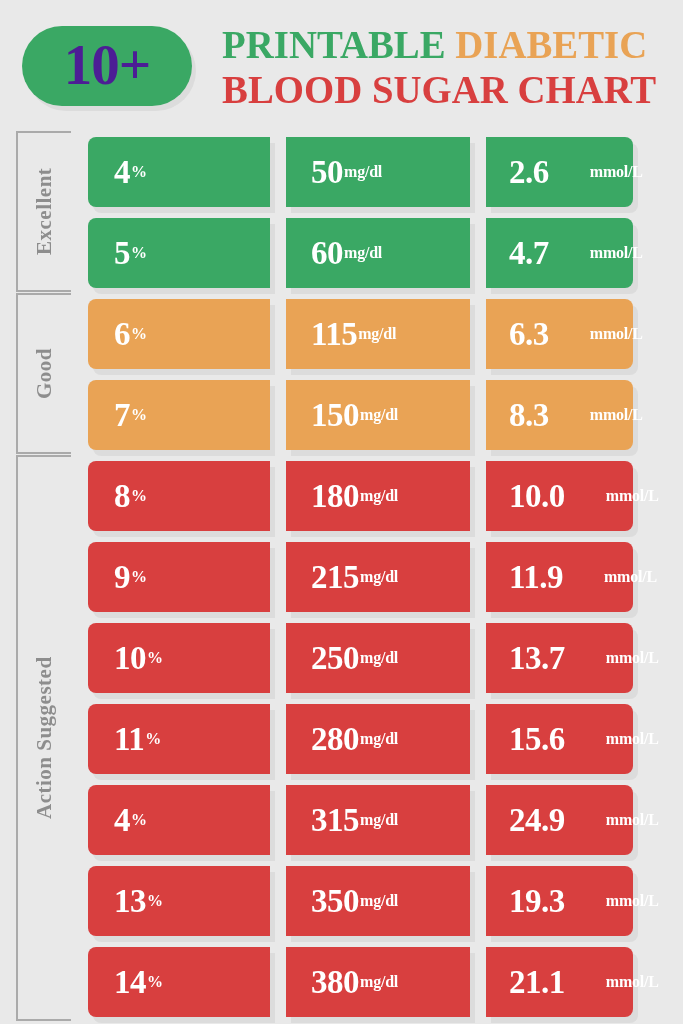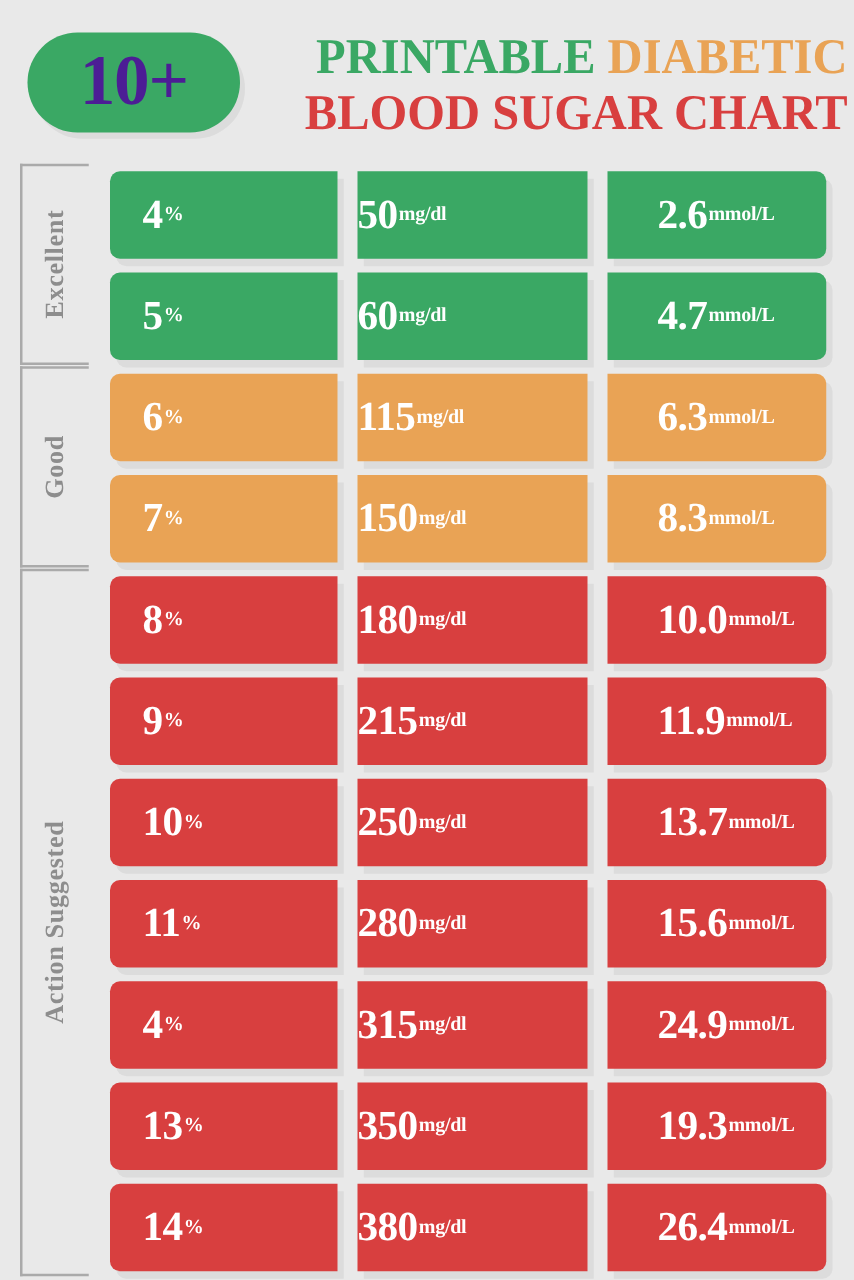--- a/index.html
+++ b/index.html
@@ -44,21 +44,20 @@
     font-size: 57px;
     font-weight: bold;
     font-family: "Liberation Serif", "DejaVu Serif", serif;
     letter-spacing: -1px;
   }
   .title-block {
     position: absolute;
     left: 208px;
     top: 22px;
     width: 470px;
-    text-align: right;
   }
   .title-line {
     font-family: "Liberation Serif", "DejaVu Serif", serif;
     font-weight: bold;
     font-size: 40px;
     line-height: 45px;
     letter-spacing: 0px;
     white-space: nowrap;
     transform: scaleX(0.97);
     transform-origin: right center;
@@ -141,26 +140,28 @@
   .cell.c1 {
     left: 88px;
     width: 182px;
     border-radius: 8px 0 0 8px;
     padding-left: 26px;
   }
   .cell.c2 {
     left: 286px;
     width: 184px;
     border-radius: 0;
+    padding-left: 25px;
   }
   .cell.c3 {
     left: 486px;
-    width: 175px;
+    width: 147px;
     border-radius: 0 8px 8px 0;
-    padding-left: 40px;
+    padding-left: 23px;
+    gap: 40px;
   }
   .g-green  { background: #3aa864; }
   .g-orange { background: #e9a355; }
   .g-red    { background: #d83f3f; }
 
   .val {
     font-family: "Liberation Serif", "DejaVu Serif", serif;
     font-weight: bold;
     font-size: 33px;
     line-height: 33px;
@@ -354,19 +355,19 @@
       <div class="row" style="top: 816px; text-decoration: underline;">
         <div class="cell c1 g-red">
           <span class="val">14</span>
           <span class="unit">%</span>
         </div>
         <div class="cell c2 g-red">
           <span class="val">380</span>
           <span class="unit">mg/dl</span>
         </div>
         <div class="cell c3 g-red">
-          <span class="val">26.4</span>
+          <span class="val">21.1</span>
           <span class="unit">mmol/L</span>
         </div>
       </div>
     </div>
 
 </div>
 
 </body></html>

